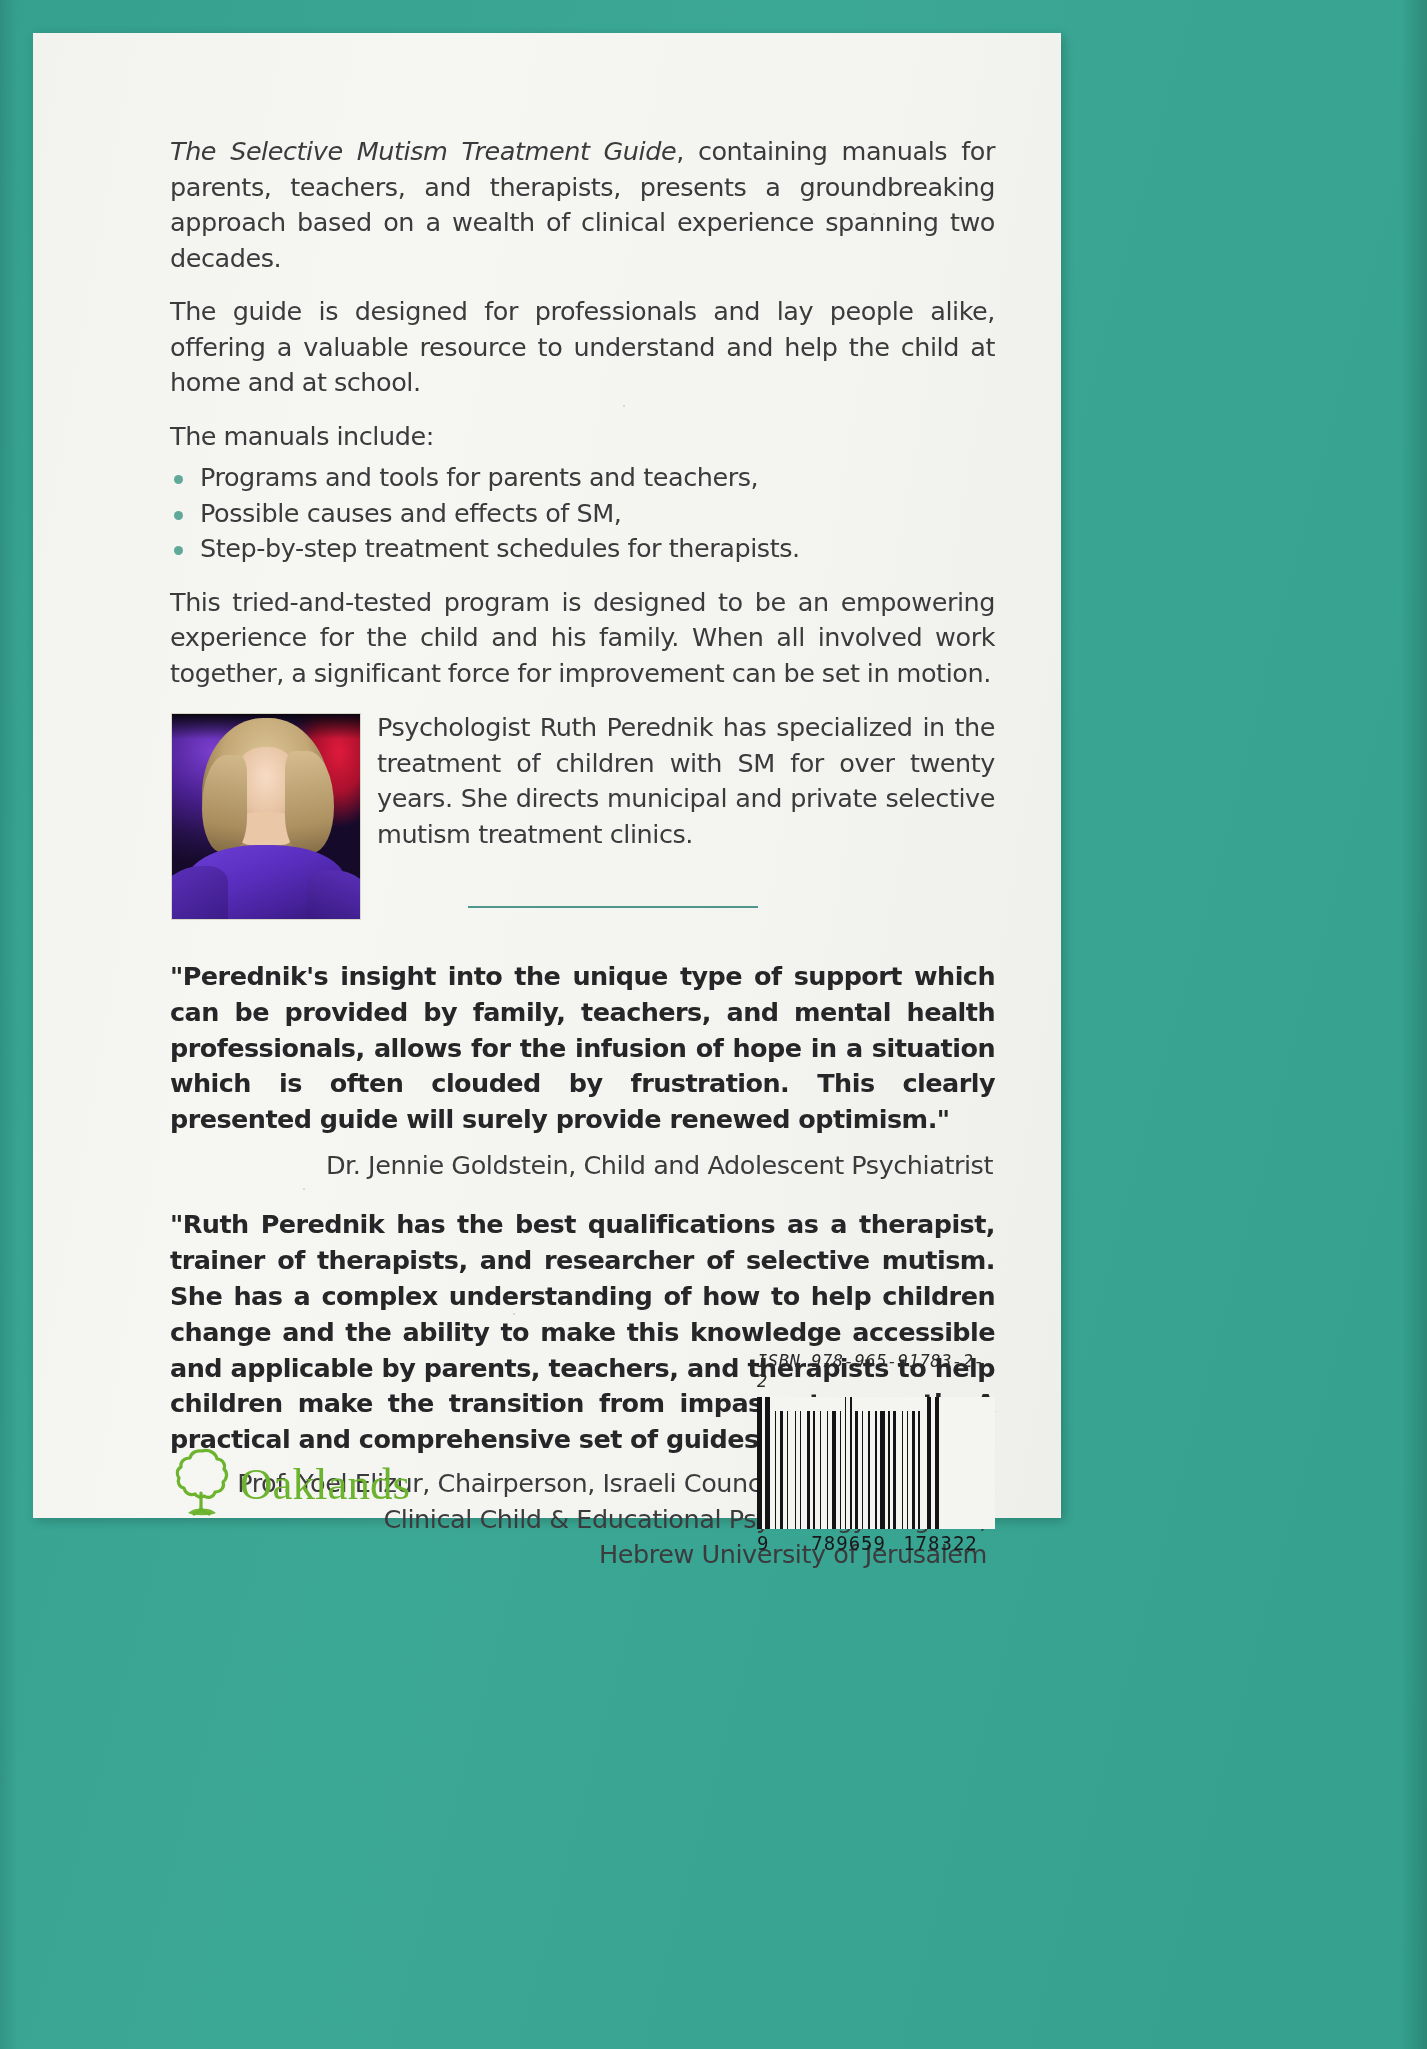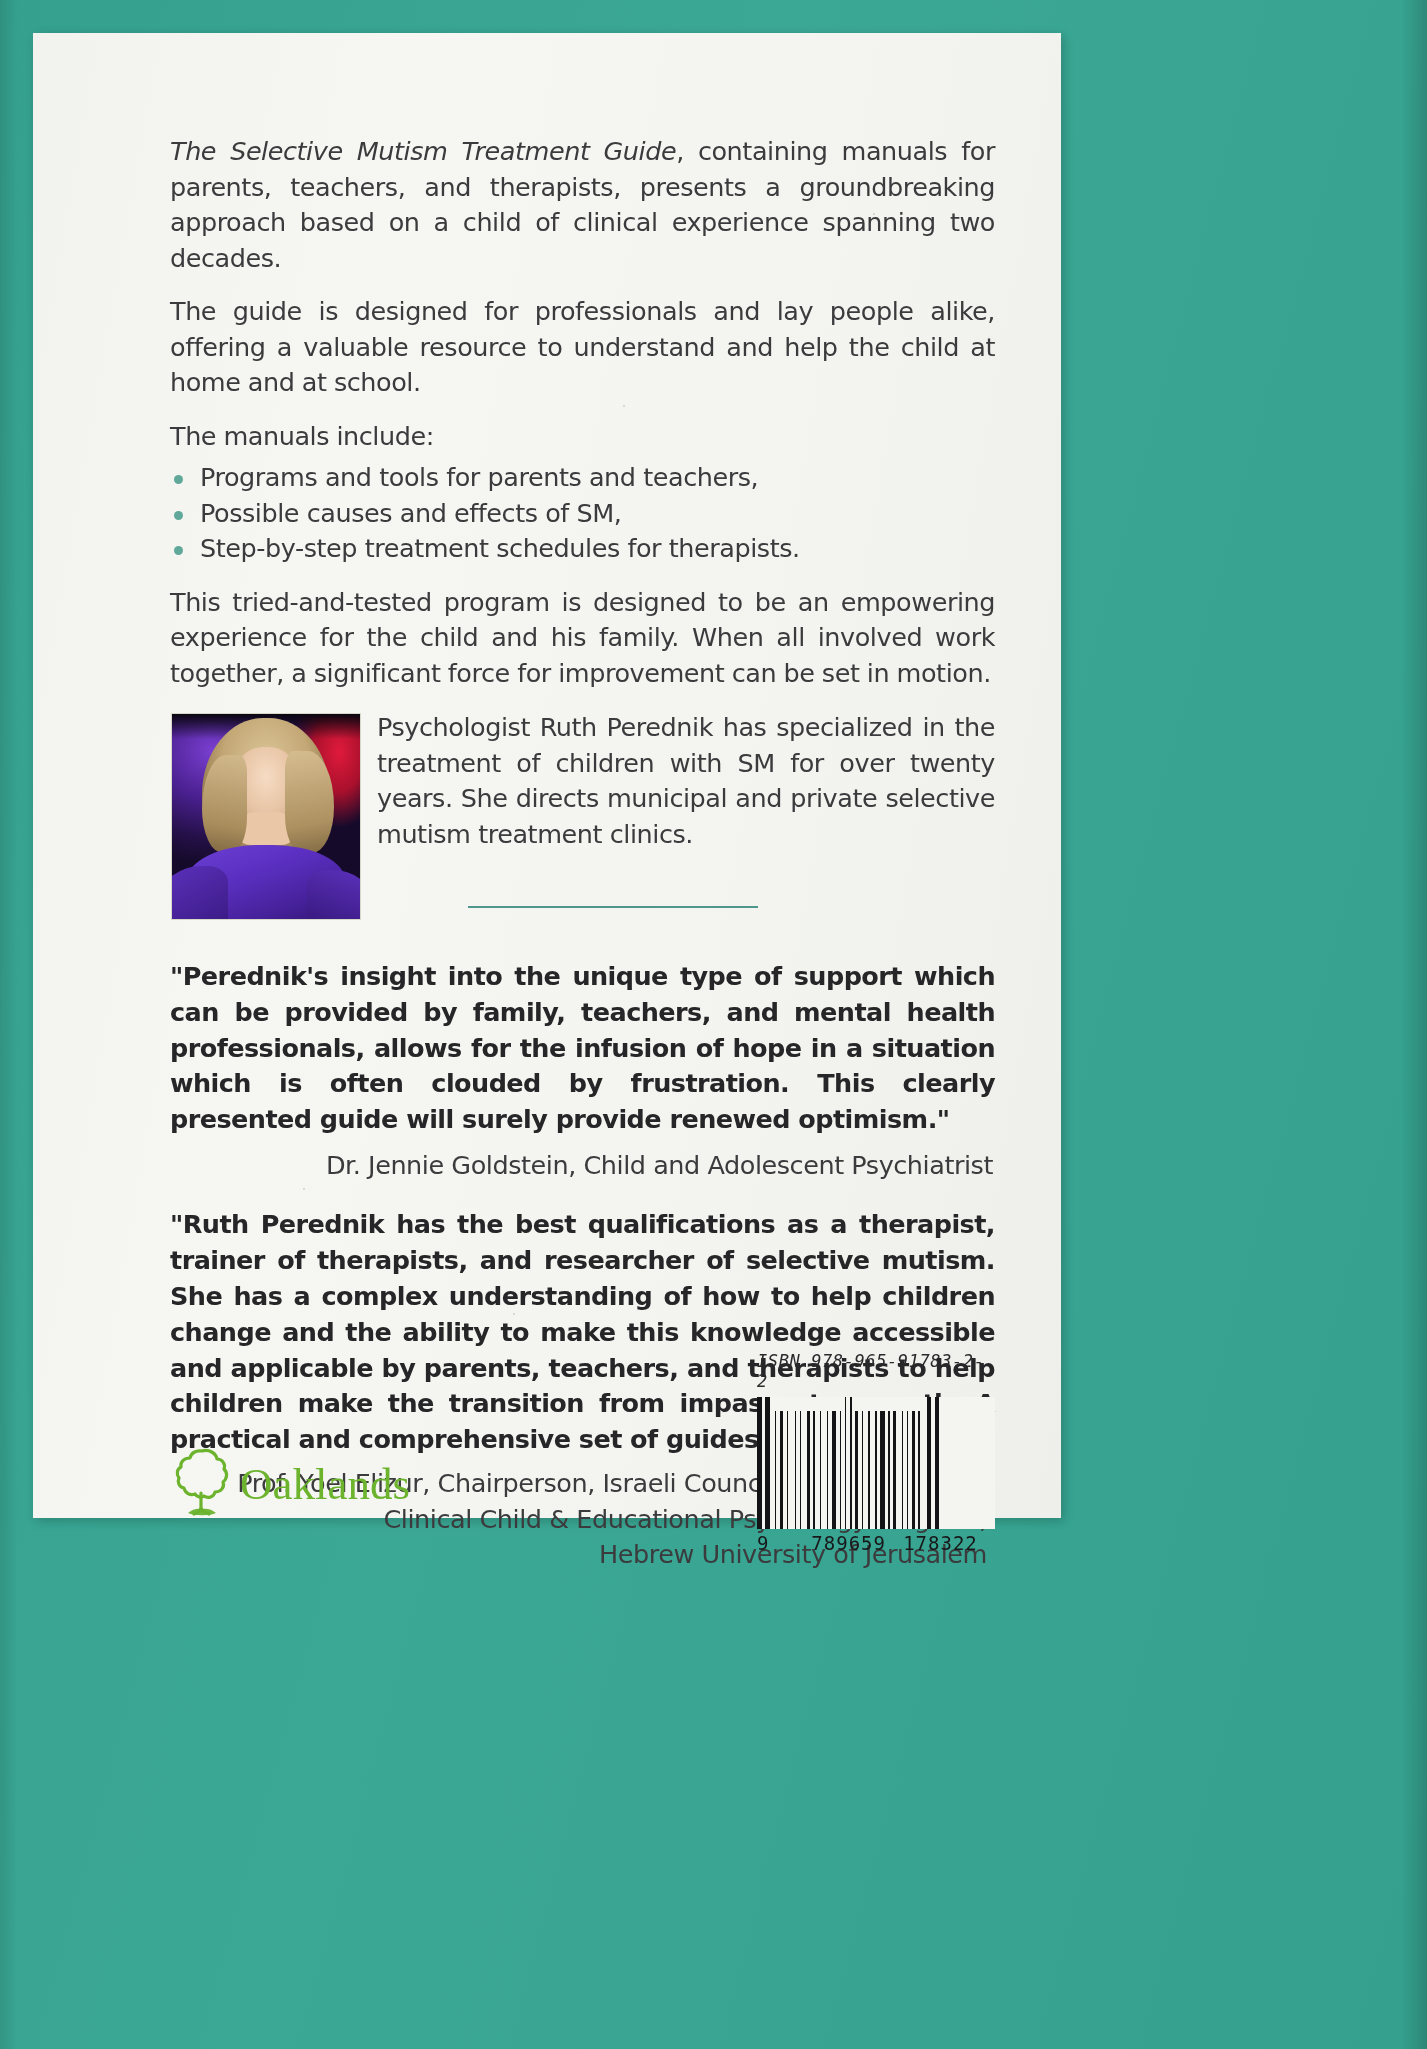--- a/index.html
+++ b/index.html
@@ -331,21 +331,21 @@
 
 <div id="cover">
 
   <div id="edge-shadow-left"></div>
   <div id="edge-shadow"></div>
 
   <div class="sheet">
 
     <div id="content">
 
-      <p class="body-text para justify"><em class="title-italic">The Selective Mutism Treatment Guide</em><span>, containing manuals for parents, teachers, and therapists, presents a groundbreaking approach based on a child of clinical experience spanning two decades.</span></p>
+      <p class="body-text para justify"><em class="title-italic">The Selective Mutism Treatment Guide</em><span>, containing manuals for parents, teachers, and therapists, presents a groundbreaking approach based on a wealth of clinical experience spanning two decades.</span></p>
 
       <p class="body-text para justify">The guide is designed for professionals and lay people alike, offering a valuable resource to understand and help the child at home and at school.</p>
 
       <p class="body-text para tight">The manuals include:</p>
 
       <ul class="manual-list">
         <li><span class="bullet-dot"></span><span>Programs and tools for parents and teachers,</span></li>
         <li><span class="bullet-dot"></span><span>Possible causes and effects of SM,</span></li>
         <li><span class="bullet-dot"></span><span>Step-by-step treatment schedules for therapists.</span></li>
       </ul>

